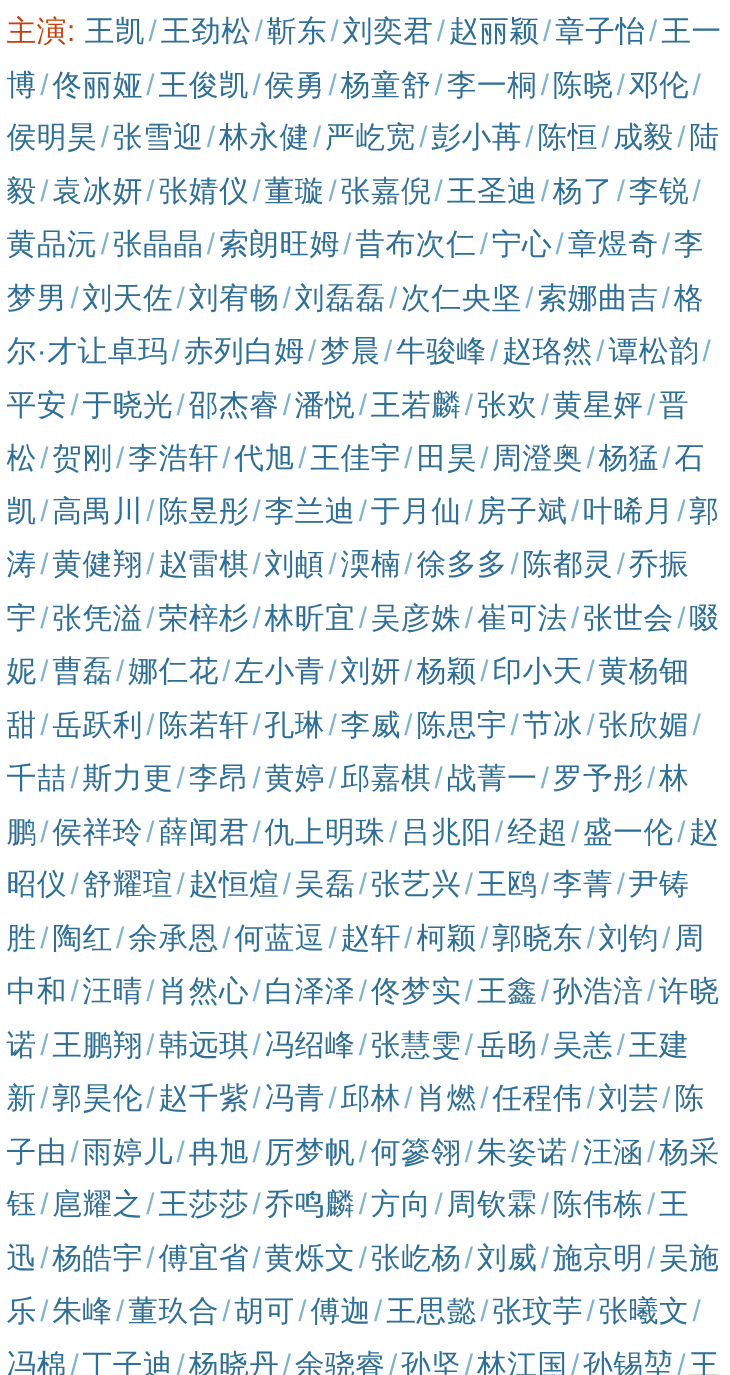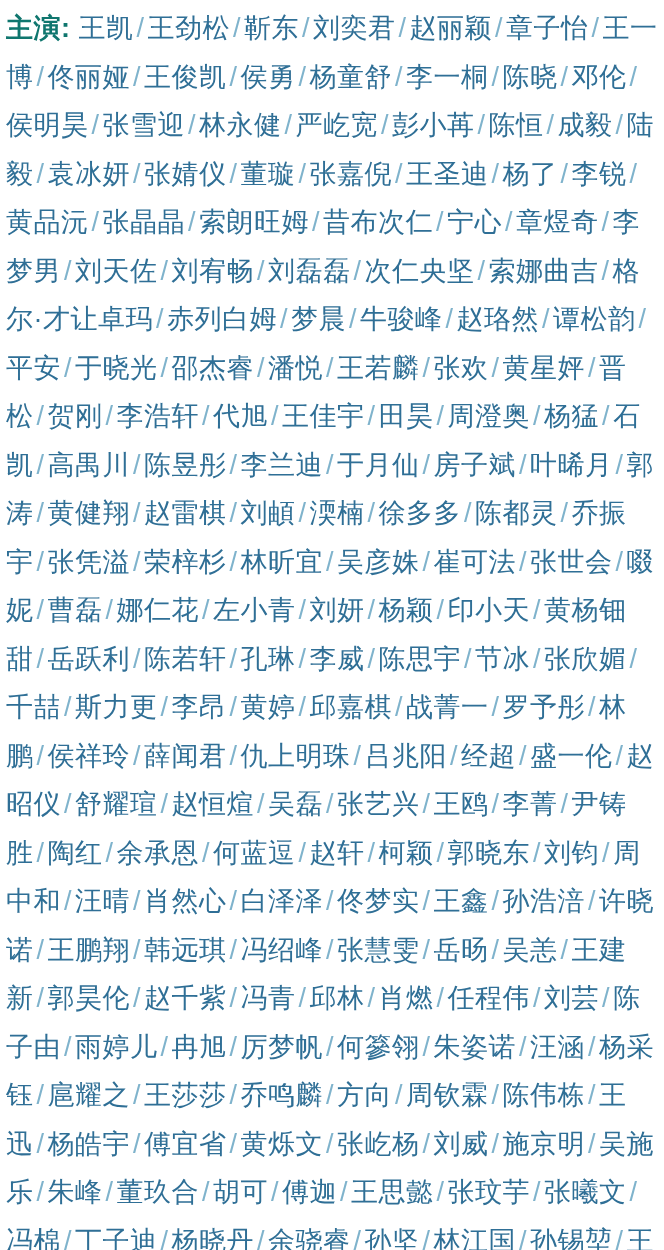--- a/index.html
+++ b/index.html
@@ -18,22 +18,22 @@
     width: 664px;
     padding: 4px 6px 0 6px;
     font-size: 27px;
     line-height: 48.5px;
     letter-spacing: 0.5px;
     color: #2f6f96;
     text-align: left;
     word-break: break-all;
   }
   .label {
-    color: #0f766e;
-    font-weight: 700;
+    color: #c2410c;
+    font-weight: 400;
   }
   .name {
     color: #2f6f96;
   }
   .sep {
     color: #7fb3cc;
     padding: 0 3px;
   }
 </style>
 </head>

